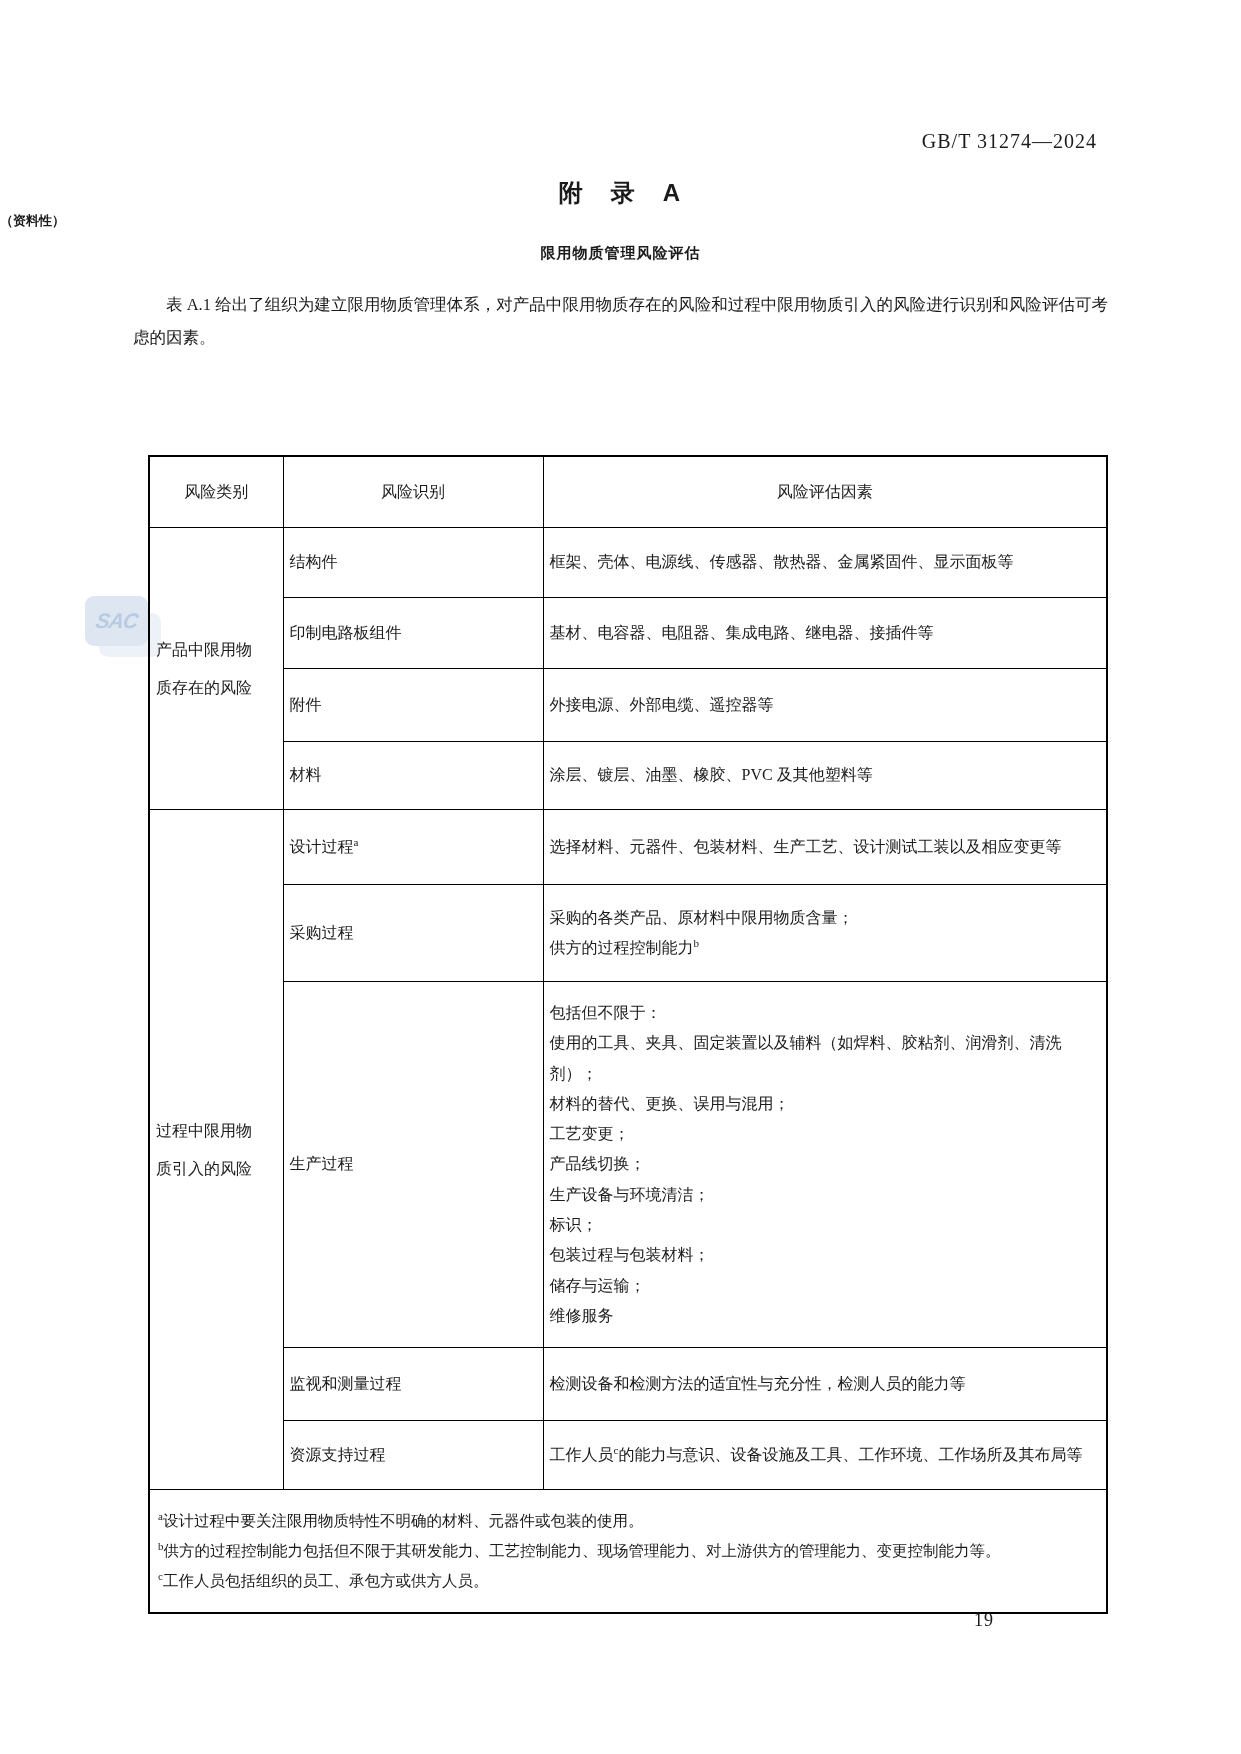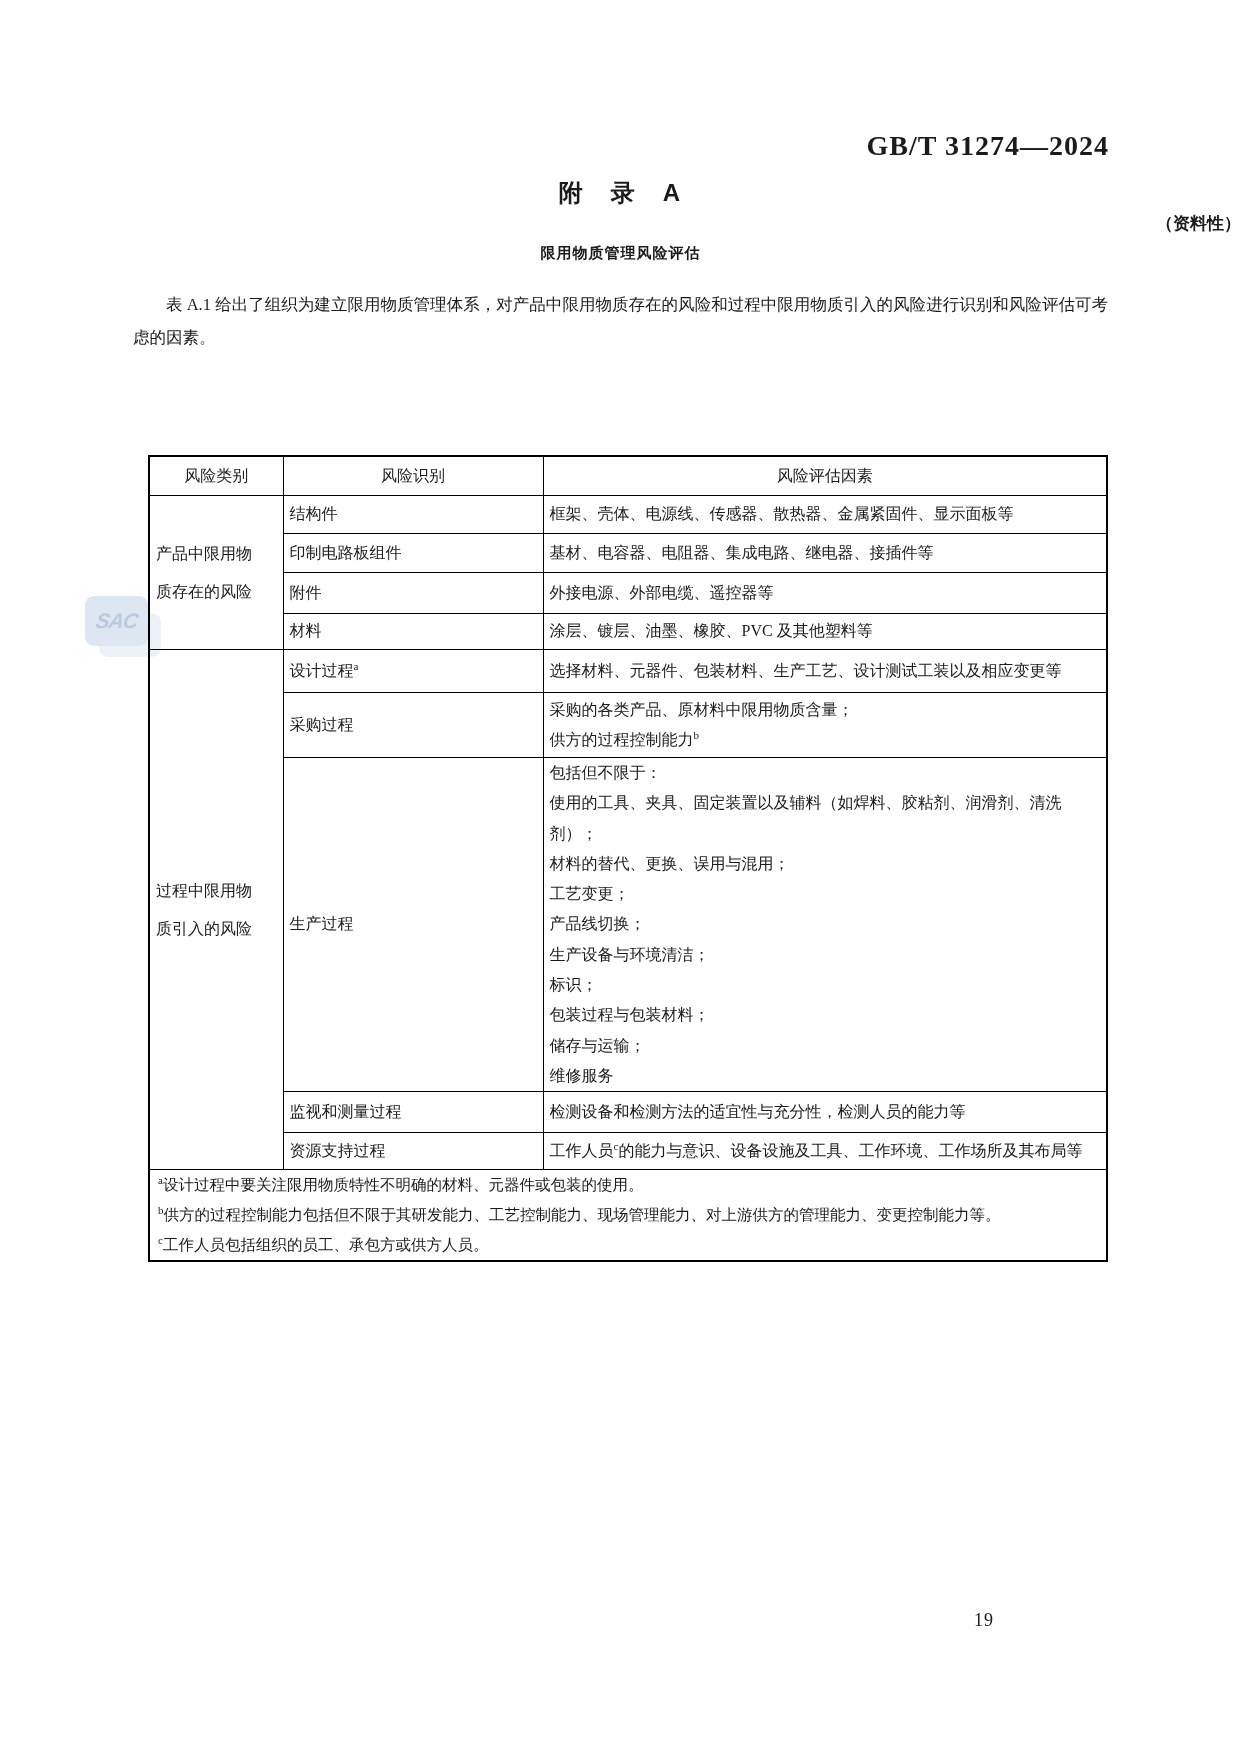--- a/index.html
+++ b/index.html
@@ -6,33 +6,33 @@
   .page{
     position:relative;
     width:1241px;height:1754px;
     background:#ffffff;
     margin:0 auto;
     font-family:"Liberation Serif","DejaVu Serif",serif;
     color:#1b1b1b;
     overflow:hidden;
   }
   .std-code{
-    position:absolute;top:130px;right:132px;
-    font-size:28px;font-weight:bold;letter-spacing:1px;
+    position:absolute;top:130px;right:144px;
+    font-size:20px;font-weight:normal;letter-spacing:1px;
     font-family:"Liberation Serif",serif;
   }
   .appendix-title{
     position:absolute;top:177px;left:0;width:100%;
     text-align:center;font-weight:bold;font-size:24px;
     font-family:"Liberation Sans","DejaVu Sans",sans-serif;
     letter-spacing:2px;
   }
   .appendix-subtitle{
     position:absolute;top:212px;left:0;width:100%;
-    text-align:right;font-weight:bold;font-size:17px;
+    text-align:left;font-weight:bold;font-size:13px;
     font-family:"Liberation Sans","DejaVu Sans",sans-serif;
   }
   .appendix-heading{
     position:absolute;top:244px;left:0;width:100%;
     text-align:center;font-weight:bold;font-size:15px;
     font-family:"Liberation Sans","DejaVu Sans",sans-serif;
     letter-spacing:1px;
   }
   .intro{
     position:absolute;top:288px;left:133px;width:975px;
@@ -50,21 +50,21 @@
     width:958px;
     border-collapse:collapse;table-layout:fixed;
     font-size:16px;
   }
   table.risk col.c1{width:134px;}
   table.risk col.c2{width:260px;}
   table.risk col.c3{width:564px;}
   table.risk{border:2.5px solid #000;}
   table.risk td{
     border:1px solid #000;
-    padding:0 6px;
+    padding:16px 6px;
     vertical-align:middle;
     background:transparent;
   }
   td.hdr{text-align:center;height:38px;border-bottom:2px solid #000;}
   td.cat{
     vertical-align:middle;
     padding-left:9px;padding-right:4px;
     line-height:38px;
   }
   td.rid{padding-left:13px;}

